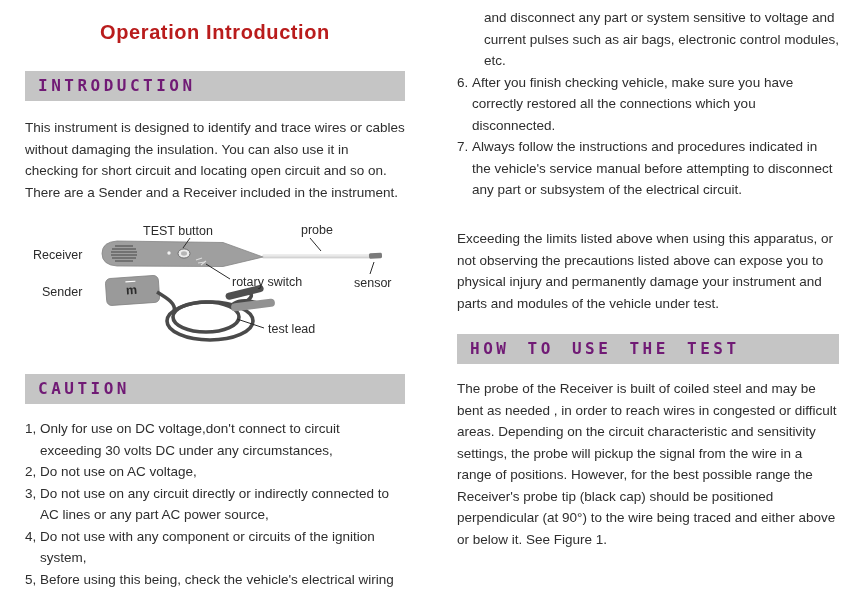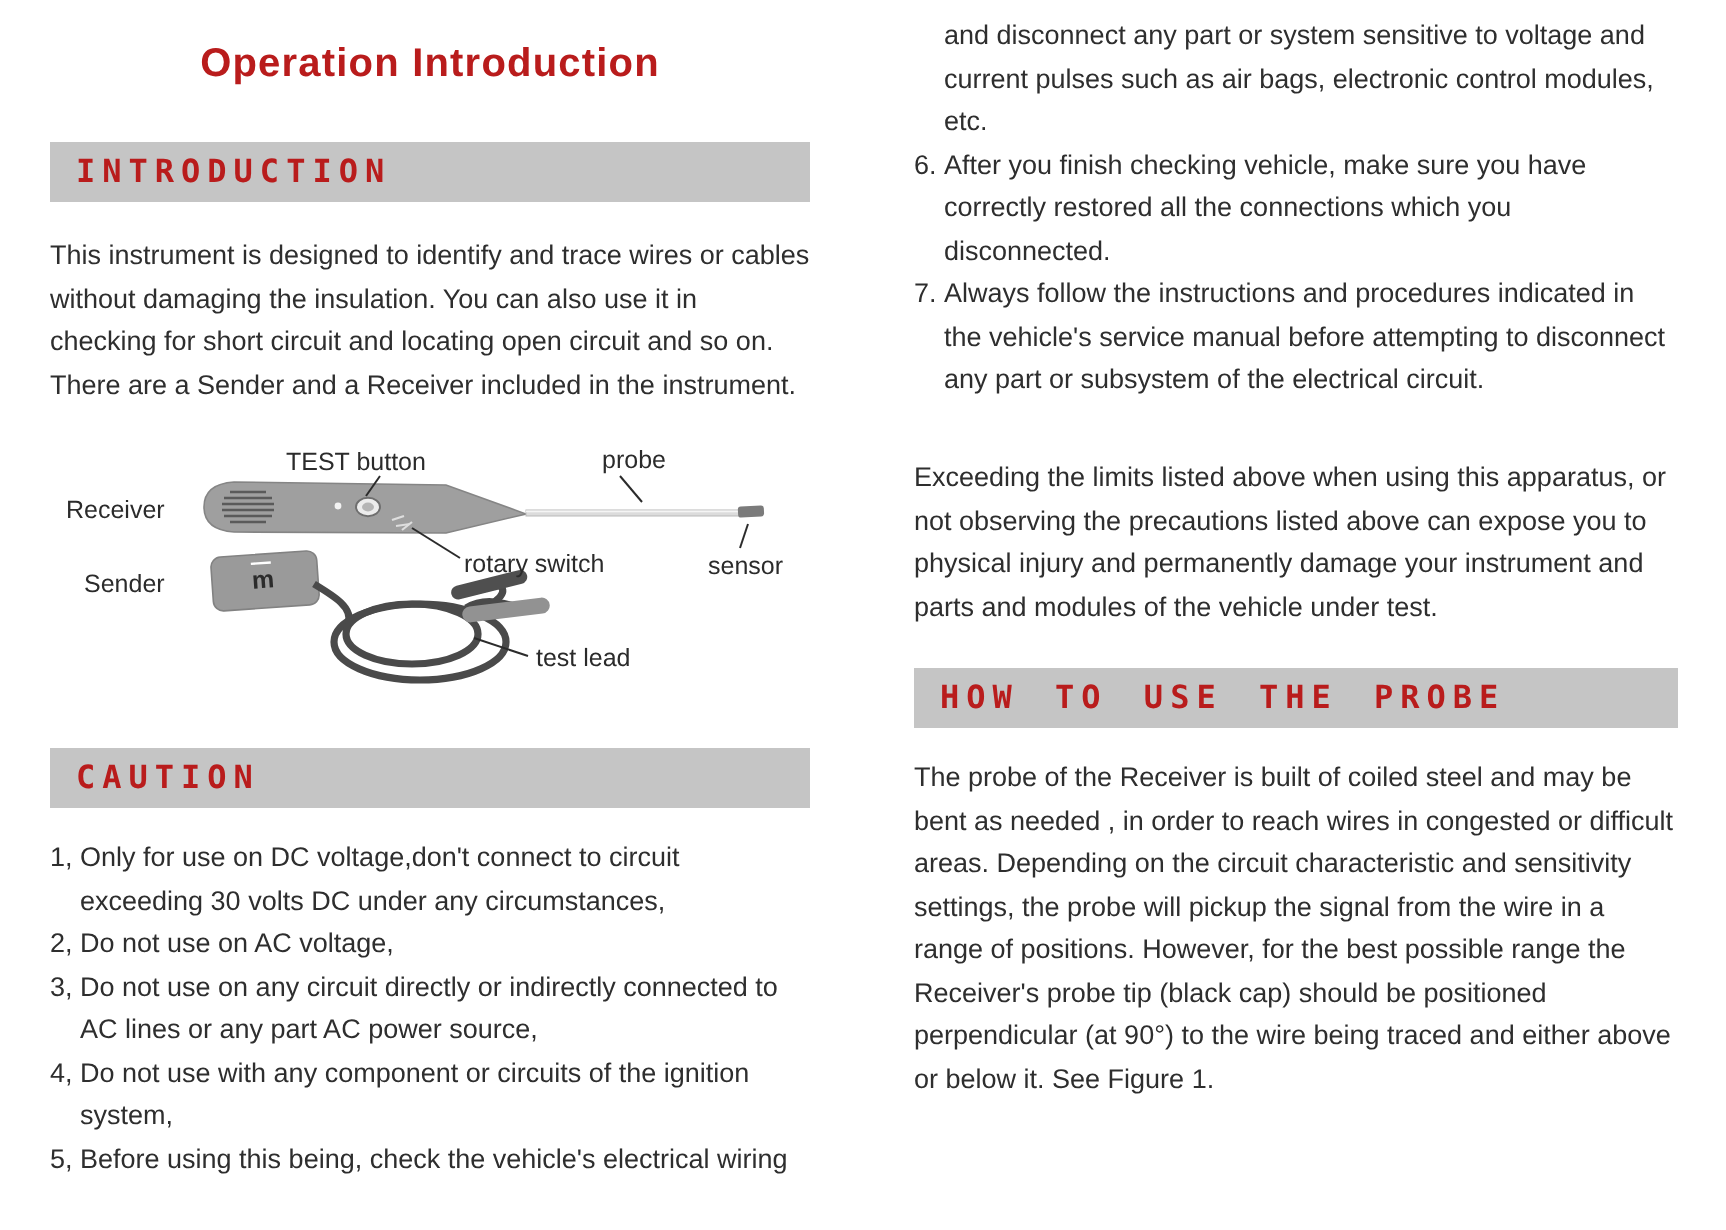--- a/index.html
+++ b/index.html
@@ -11,41 +11,41 @@
   .col{position:absolute;top:0;height:615px;}
   .col-left{left:25px;width:380px;}
   .col-right{left:457px;width:382px;}
 
   .doc-title{
     position:absolute;top:21px;left:0;width:100%;text-align:center;
     font-size:20px;font-weight:bold;color:#b91c1c;letter-spacing:0.6px;
   }
   .section-bar{
     position:absolute;left:0;width:380px;height:30px;background:#c5c5c5;
-    color:#b91c1c;font-family:"DejaVu Sans Mono", monospace;font-weight:bold;
+    color:#701a75;font-family:"DejaVu Sans Mono", monospace;font-weight:bold;
     font-size:16px;line-height:30px;letter-spacing:3.5px;padding-left:13px;
     box-sizing:border-box;white-space:nowrap;overflow:hidden;
   }
   .bar-intro{top:71px;}
   .bar-caution{top:374px;}
   .bar-probe{top:334px;width:382px;word-spacing:5px;}
 
   .body-text{font-size:13.5px;line-height:21.5px;color:#2e2e2e;}
   .intro-text{position:absolute;top:117px;left:0;width:380px;}
   .warning-text{position:absolute;top:228px;left:0;width:380px;}
   .probe-text{position:absolute;top:378px;left:0;width:382px;}
 
   .diagram-wrap{position:absolute;top:218px;left:0;width:380px;height:132px;}
 
   .caution-list{position:absolute;top:418px;left:0;width:380px;}
   .num-item{position:relative;padding-left:15px;}
   .num-item .num{position:absolute;left:0;top:0;}
 
   .right-flow{position:absolute;top:7px;left:0;width:382px;}
-  .continuation{margin-left:15px;width:367px;}
+  .continuation{margin-left:27px;width:367px;}
 
   svg text{font-family:"Liberation Sans", sans-serif;font-size:12.5px;fill:#2b2b2b;}
   .leader{stroke:#2b2b2b;stroke-width:1;fill:none;}
 </style>
 </head>
 <body>
 
 <div class="col col-left">
 
   <div class="doc-title">Operation Introduction</div>
@@ -149,16 +149,16 @@
       <span>After you finish checking vehicle, make sure you have correctly restored all the connections which you disconnected.</span>
     </div>
     <div class="num-item">
       <span class="num">7.</span>
       <span>Always follow the instructions and procedures indicated in the vehicle's service manual before attempting to disconnect any part or subsystem of the electrical circuit.</span>
     </div>
   </div>
 
   <div class="body-text warning-text">Exceeding the limits listed above when using this apparatus, or not observing the precautions listed above can expose you to physical injury and permanently damage your instrument and parts and modules of the vehicle under test.</div>
 
-  <div class="section-bar bar-probe">HOW TO USE THE PROBE</div>
+  <div class="section-bar bar-probe">HOW TO USE THE TEST</div>
 
   <div class="body-text probe-text">The probe of the Receiver is built of coiled steel and may be bent as needed , in order to reach wires in congested or difficult areas. Depending on the circuit characteristic and sensitivity settings, the probe will pickup the signal from the wire in a range of positions. However, for the best possible range the Receiver's probe tip (black cap) should be positioned perpendicular (at 90°) to the wire being traced and either above or below it. See Figure 1.</div>
 </div>
 
 </body></html>

